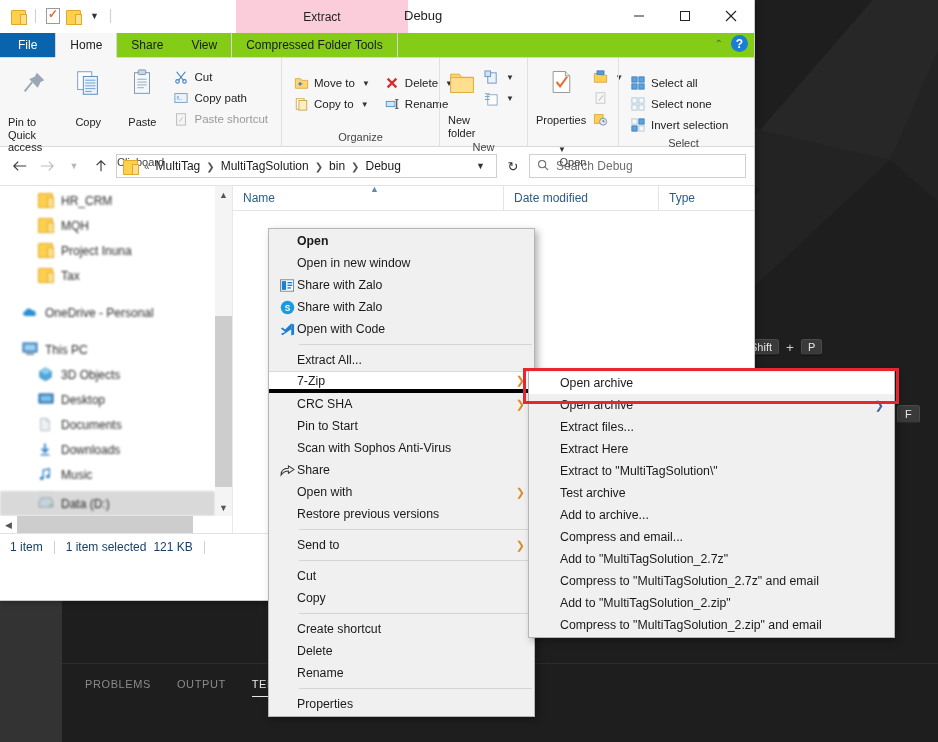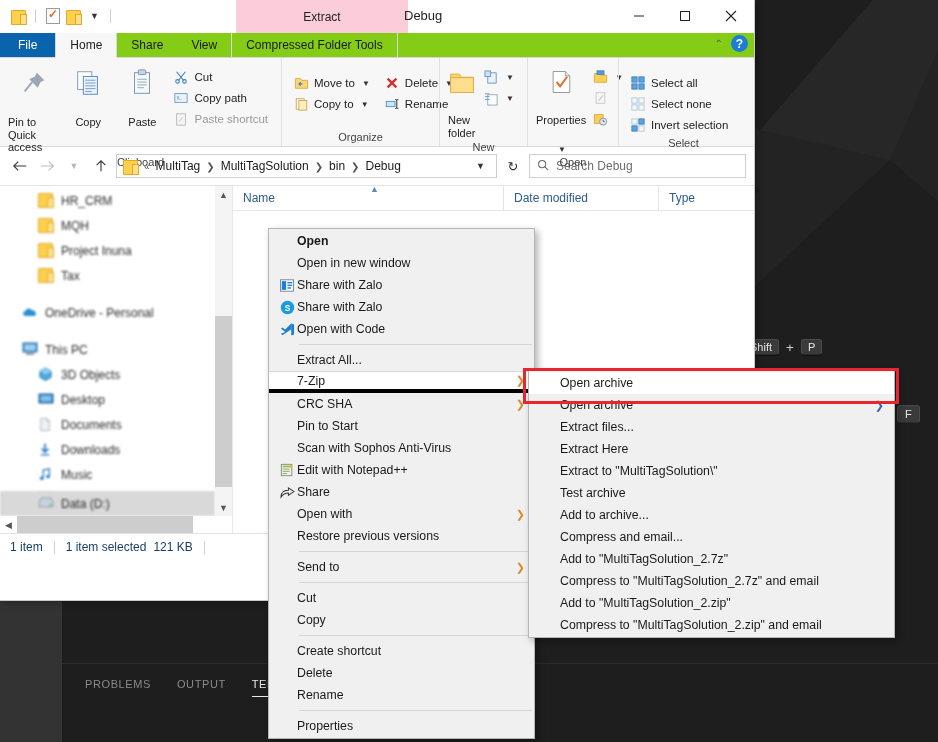--- a/index.html
+++ b/index.html
@@ -795,35 +795,20 @@
   <div class="mi">
     <span class="mi-ico"></span>
     <span class="mi-label">Pin to Start</span>
   </div>
   <div class="mi">
     <span class="mi-ico"></span>
     <span class="mi-label">Scan with Sophos Anti-Virus</span>
   </div>
   <div class="mi">
     <span class="mi-ico">
-      <svg width="14" height="14" viewBox="0 0 16 16">
-          <rect x="1.5" y="1.5" width="12" height="13" fill="#f2f2e6" stroke="#7a8a6a"></rect>
-          <rect x="3" y="3" width="9" height="2" fill="#8fc24a"></rect>
-          <g stroke="#8a9a7a" stroke-width="1">
-            <line x1="3" y1="7" x2="11" y2="7"></line>
-            <line x1="3" y1="9.5" x2="11" y2="9.5"></line>
-            <line x1="3" y1="12" x2="8" y2="12"></line>
-          </g>
-          <path d="M11 1 L15 4 L12 6 Z" fill="#e8b43a"></path>
-        </svg>
-    </span>
-    <span class="mi-label">Edit with Notepad++</span>
-  </div>
-  <div class="mi">
-    <span class="mi-ico">
       <svg width="15" height="13" viewBox="0 0 16 14">
           <path d="M1 12 C1 6 5 4.5 9 4.5 V2 L15 6 L9 10 V7.5 C5.5 7.5 3 9 1 12 Z" fill="none" stroke="#3a3a3a" stroke-width="1.1"></path>
         </svg>
     </span>
     <span class="mi-label">Share</span>
   </div>
   <div class="mi">
     <span class="mi-ico"></span>
     <span class="mi-label">Open with</span>
     <span class="mi-arrow">❯</span>

